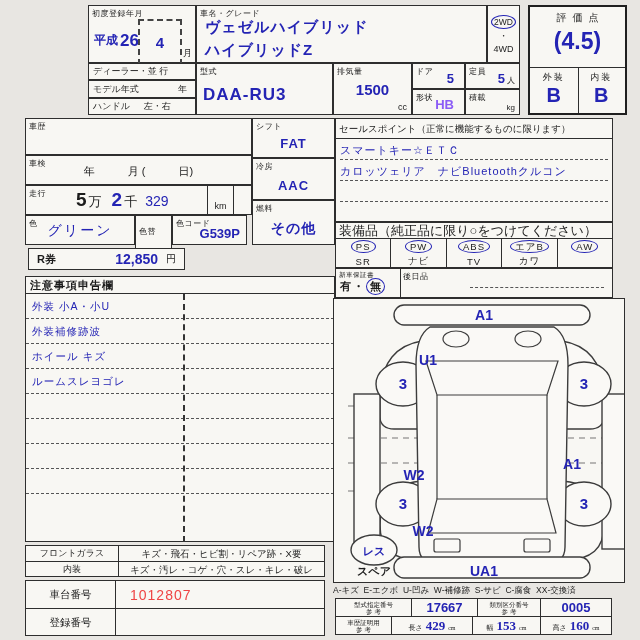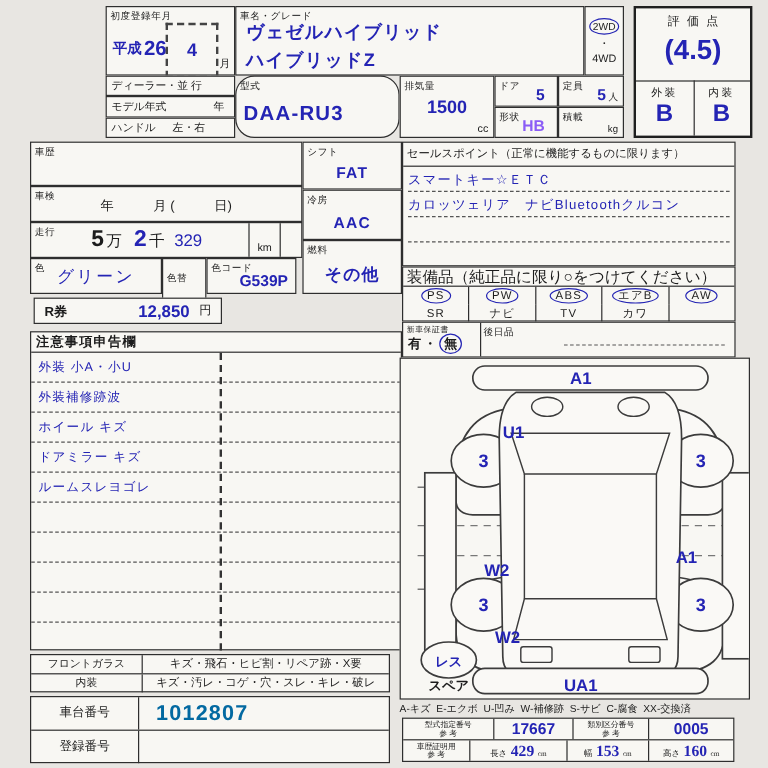--- a/index.html
+++ b/index.html
@@ -19,21 +19,21 @@
   .cn1{position:absolute;left:8px;top:12px;font-size:15px;font-weight:bold;color:#2424b4;letter-spacing:1px;}
   .cn2{position:absolute;left:8px;top:35px;font-size:15px;font-weight:bold;color:#2424b4;letter-spacing:1px;}
   #c-drive{left:487px;top:5px;width:33px;height:58px;display:flex;flex-direction:column;
            align-items:center;justify-content:center;gap:1px;font-size:9px;}
   .drive-circ{border:1.5px solid #2424b4;border-radius:50%;padding:1px 2px;font-size:8.5px;}
   #c-dealer{left:88px;top:63px;width:108px;height:17px;font-size:9px;line-height:15px;padding-left:4px;}
   #c-myear{left:88px;top:80px;width:108px;height:18px;font-size:9px;line-height:16px;padding-left:4px;
            display:flex;justify-content:space-between;padding-right:8px;}
   #c-handle{left:88px;top:98px;width:108px;height:17px;font-size:9px;line-height:15px;padding-left:4px;
             display:flex;gap:14px;}
-  #c-mcode{left:196px;top:63px;width:137px;height:52px;border-radius:16px;}
+  #c-mcode{left:196px;top:63px;width:137px;height:52px;}
   .mcode-v{position:absolute;left:6px;bottom:9px;font-size:17px;font-weight:bold;color:#2424b4;letter-spacing:1px;}
   #c-disp{left:333px;top:63px;width:79px;height:52px;}
   .disp-v{position:absolute;left:0;right:0;top:17px;text-align:center;font-size:15px;color:#2424b4;font-weight:bold;}
   .disp-u{position:absolute;right:4px;bottom:2px;font-size:9px;}
   #c-doors{left:412px;top:63px;width:53px;height:26px;}
   .doors-v{position:absolute;right:10px;bottom:2px;font-size:13px;color:#2424b4;font-weight:bold;}
   #c-shape{left:412px;top:89px;width:53px;height:26px;}
   .shape-v{position:absolute;right:10px;bottom:2px;font-size:13px;color:#8b5cf6;font-weight:bold;}
   #c-cap{left:465px;top:63px;width:55px;height:26px;}
   .cap-v{position:absolute;right:14px;bottom:2px;font-size:13px;color:#2424b4;font-weight:bold;}
@@ -112,21 +112,21 @@
   #glass-box{left:25px;top:545px;width:300px;height:32px;}
   .gi-row{display:flex;height:15px;}
   .gi-row.first{border-bottom:1px solid #2e2e2e;}
   .gi-l{width:92px;border-right:1px solid #2e2e2e;text-align:center;font-size:9px;line-height:15px;}
   .gi-v{flex:1;text-align:center;font-size:9.5px;line-height:15px;white-space:nowrap;}
   
   #chassis-box{left:25px;top:580px;width:300px;height:56px;}
   .ch-row{display:flex;height:27px;align-items:center;}
   .ch-row.first{border-bottom:1px solid #2e2e2e;}
   .ch-l{width:90px;border-right:1px solid #2e2e2e;text-align:center;font-size:10.5px;line-height:27px;height:100%;box-sizing:border-box;}
-  .ch-v{flex:1;padding-left:14px;font-size:18px;font-weight:bold;color:#0369a1;letter-spacing:1px;}
+  .ch-v{flex:1;padding-left:14px;font-size:14px;font-weight:normal;color:#ef4444;letter-spacing:1px;}
   
   #legend{position:absolute;left:333px;top:585px;width:295px;font-size:8.5px;color:#1c1c1c;white-space:pre;}
   #ref-table{left:335px;top:598px;width:277px;height:37px;border:1.5px solid #2e2e2e;background:#f8f7f3;
              position:absolute;box-sizing:border-box;}
   .ref-row{display:flex;height:17px;}
   .ref-row.first{border-bottom:1px solid #2e2e2e;}
   .ref-lblcell{border-right:1px solid #2e2e2e;display:flex;flex-direction:column;align-items:center;
                justify-content:center;font-size:6.5px;line-height:7px;}
   .ref-valcell{border-right:1px solid #2e2e2e;display:flex;align-items:center;justify-content:center;
                font-size:13px;font-weight:bold;color:#2424b4;}
@@ -312,21 +312,20 @@
     </div>
   </div>
 
   <div class="cell" id="notes-box">
     <div class="notes-header">注意事項申告欄</div>
     <div class="notes-body">
       <div class="notes-vline"></div>
       <div class="notes-row">外装 小A・小U</div>
       <div class="notes-row">外装補修跡波</div>
       <div class="notes-row">ホイール キズ</div>
-      <div class="notes-row">ドアミラー キズ</div>
       <div class="notes-row">ルームスレヨゴレ</div>
       <div class="notes-row"></div>
       <div class="notes-row"></div>
       <div class="notes-row"></div>
       <div class="notes-row"></div>
       <div class="notes-row last" style="height:23px"></div>
     </div>
   </div>
 
   <div id="diagram-box">

